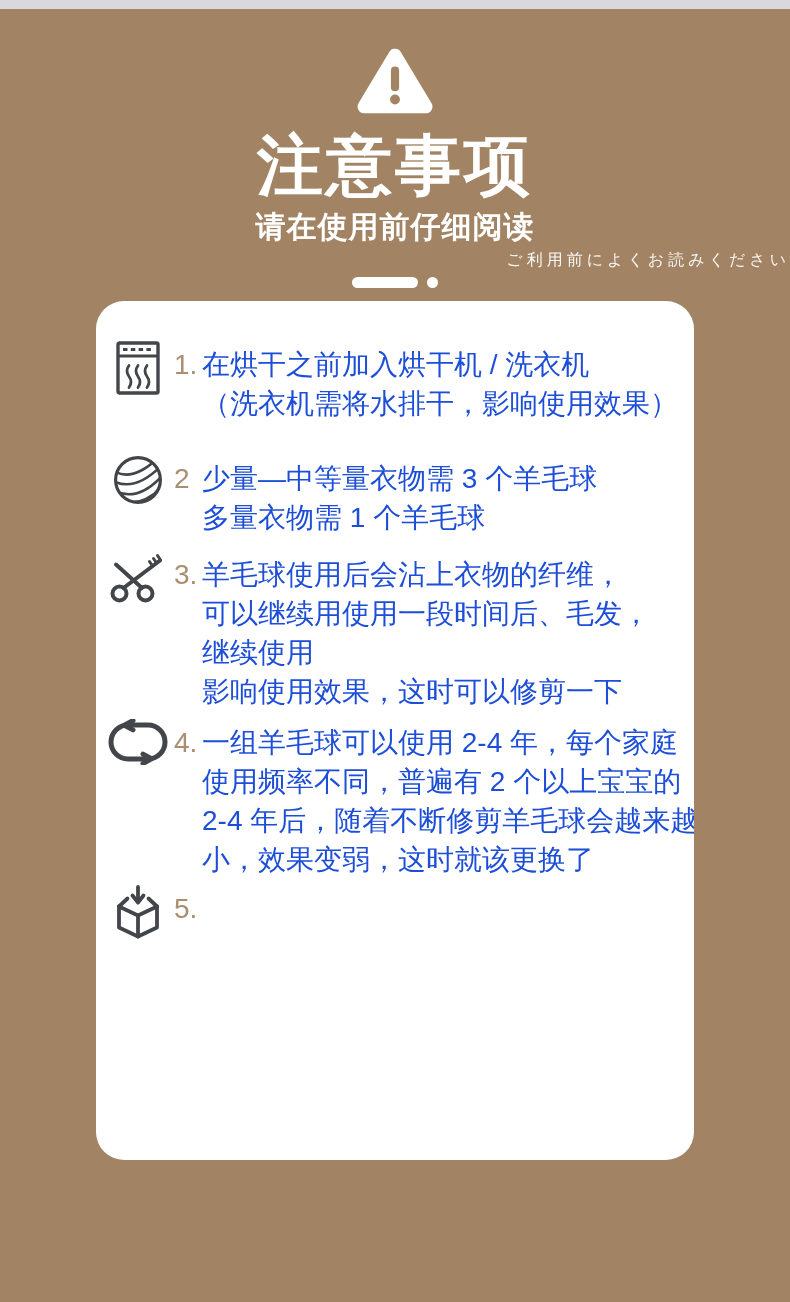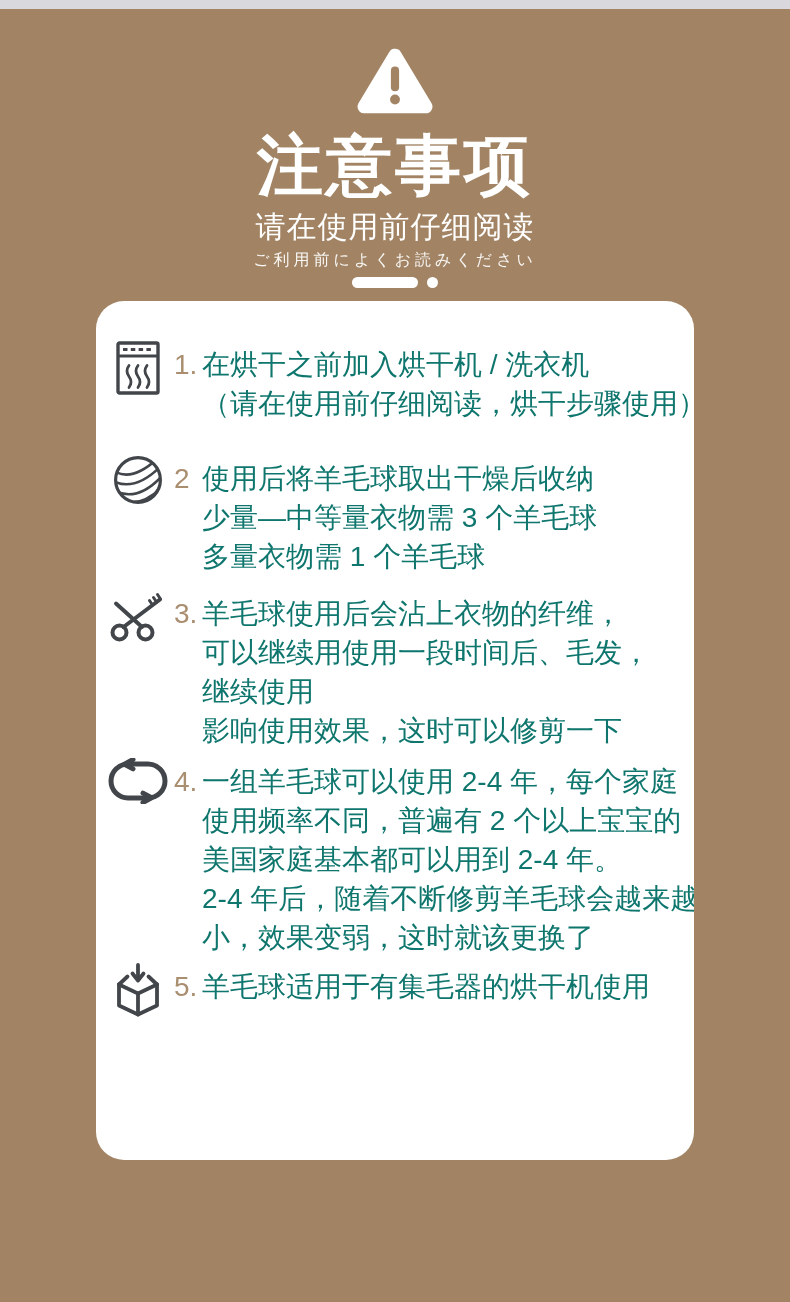--- a/index.html
+++ b/index.html
@@ -14,26 +14,27 @@
   
   .header{ text-align:center; padding-top:38px; }
   .warn-icon{display:inline-block;width:76px;height:68px;}
   .title{
     margin:13px 0 0 0;
     font-size:66px;line-height:1.0;font-weight:900;
     color:#ffffff;letter-spacing:3px;
   }
   .subtitle{
     margin-top:12px;
-    font-size:30px;line-height:34px;color:#ffffff;letter-spacing:1px;
+    font-size:30px;line-height:34px;color:#ffffff;letter-spacing:1px;font-weight:bold;
   }
   .subtitle-jp{
     margin-top:5px;
     font-size:16px;line-height:22px;color:rgba(255,255,255,0.93);
     letter-spacing:4px;
+    text-align:right;
   }
   .divider{margin-top:6px;display:flex;justify-content:center;align-items:center;gap:9px;}
   .divider .bar{width:66px;height:11px;border-radius:6px;background:#ffffff;}
   .divider .dot{width:11px;height:11px;border-radius:50%;background:#ffffff;}
   
   .card{
     width:598px;height:859px;box-sizing:border-box;
     margin:13px auto 0 auto;
     background:#ffffff;border-radius:28px;
     padding-top:44px;
@@ -46,21 +47,21 @@
   .item:nth-child(5){margin-top:10px;}
   .item-icon{
     flex:0 0 60px;margin-left:12px;margin-top:-4px;
     display:flex;justify-content:center;align-items:flex-start;
   }
   .item-icon svg{display:block;}
   .item-num{
     flex:0 0 28px;margin-left:6px;
     font-size:28px;line-height:39px;color:#aa8e70;
   }
-  .item-lines{font-size:28px;line-height:39px;color:#0f766e;}
+  .item-lines{font-size:28px;line-height:39px;color:#1d4ed8;}
   .item-line{white-space:nowrap;}
 </style>
 </head>
 <body>
 
 <div class="page">
   <div class="top-strip"></div>
 
   <div class="header">
     <span class="warn-icon">
@@ -94,21 +95,21 @@
        <g stroke-width="2.8" stroke-linecap="round">
          <path d="M13 24.5 q-4 5.5 0 11 q4 5.5 0 11"></path>
          <path d="M22 24.5 q-4 5.5 0 11 q4 5.5 0 11"></path>
          <path d="M31 24.5 q-4 5.5 0 11 q4 5.5 0 11"></path>
        </g>
      </svg>
         </span>
         <span class="item-num">1.</span>
         <div class="item-lines">
           <div class="item-line">在烘干之前加入烘干机 / 洗衣机</div>
-          <div class="item-line">（请在使用前仔细阅读，烘干步骤使用）</div>
+          <div class="item-line">（洗衣机需将水排干，影响使用效果）</div>
         </div>
       </section>
       <section class="item">
         <span class="item-icon">
           <svg viewBox="0 0 50 50" width="50" height="50" fill="none" stroke="#42464a">
        <defs>
               <clipPath id="yarnclip">
                 <circle cx="25" cy="25" r="22"></circle>
               </clipPath>
             </defs>
@@ -117,21 +118,20 @@
          <path d="M1 16 Q 19 27 44 4"></path>
          <path d="M0 26 Q 22 37 48 11"></path>
          <path d="M2 36 Q 25 47 49 21"></path>
          <path d="M9 46 Q 29 52 49 32"></path>
          <path d="M30 50 Q 43 40 48 29"></path>
        </g>
      </svg>
         </span>
         <span class="item-num">2</span>
         <div class="item-lines">
-          <div class="item-line">使用后将羊毛球取出干燥后收纳</div>
           <div class="item-line">少量—中等量衣物需 3 个羊毛球</div>
           <div class="item-line">多量衣物需 1 个羊毛球</div>
         </div>
       </section>
       <section class="item">
         <span class="item-icon">
           <svg viewBox="0 0 58 52" width="58" height="52" fill="none" stroke="#42464a" stroke-linecap="round">
        <circle cx="10.5" cy="42.5" r="7" stroke-width="4"></circle>
        <circle cx="36.5" cy="42.5" r="7" stroke-width="4"></circle>
        <path d="M14.5 37 L51 9.5" stroke-width="4"></path>
@@ -156,36 +156,32 @@
           <svg viewBox="0 0 60 46" width="60" height="46" fill="none" stroke="#42464a" stroke-linecap="round" stroke-linejoin="round">
        <rect x="3" y="6" width="54" height="34" rx="17" stroke-width="5"></rect>
        <path d="M25 1.5 L16.5 6.2 L25 10.9" stroke-width="5"></path>
        <path d="M35 35.1 L43.5 39.8 L35 44.5" stroke-width="5"></path>
      </svg>
         </span>
         <span class="item-num">4.</span>
         <div class="item-lines">
           <div class="item-line">一组羊毛球可以使用 2-4 年，每个家庭</div>
           <div class="item-line">使用频率不同，普遍有 2 个以上宝宝的</div>
-          <div class="item-line">美国家庭基本都可以用到 2-4 年。</div>
           <div class="item-line">2-4 年后，随着不断修剪羊毛球会越来越</div>
           <div class="item-line">小，效果变弱，这时就该更换了</div>
         </div>
       </section>
       <section class="item">
         <span class="item-icon">
           <svg viewBox="0 0 52 56" width="52" height="56" fill="none" stroke="#42464a" stroke-linecap="round" stroke-linejoin="round" stroke-width="3.8">
        <path d="M26 2 V16"></path>
        <path d="M20.5 10.5 L26 17.5 L31.5 10.5"></path>
        <path d="M7 21.5 L26 30.5 L45 21.5"></path>
        <path d="M7 21.5 V42.5 L26 51.5 L45 42.5 V21.5"></path>
        <path d="M26 30.5 V51.5"></path>
        <path d="M7 21.5 L15.5 13.5"></path>
        <path d="M45 21.5 L36.5 13.5"></path>
      </svg>
         </span>
         <span class="item-num">5.</span>
-        <div class="item-lines">
-          <div class="item-line">羊毛球适用于有集毛器的烘干机使用</div>
-        </div>
       </section>
     </div>
 </div>
 
 </body></html>

